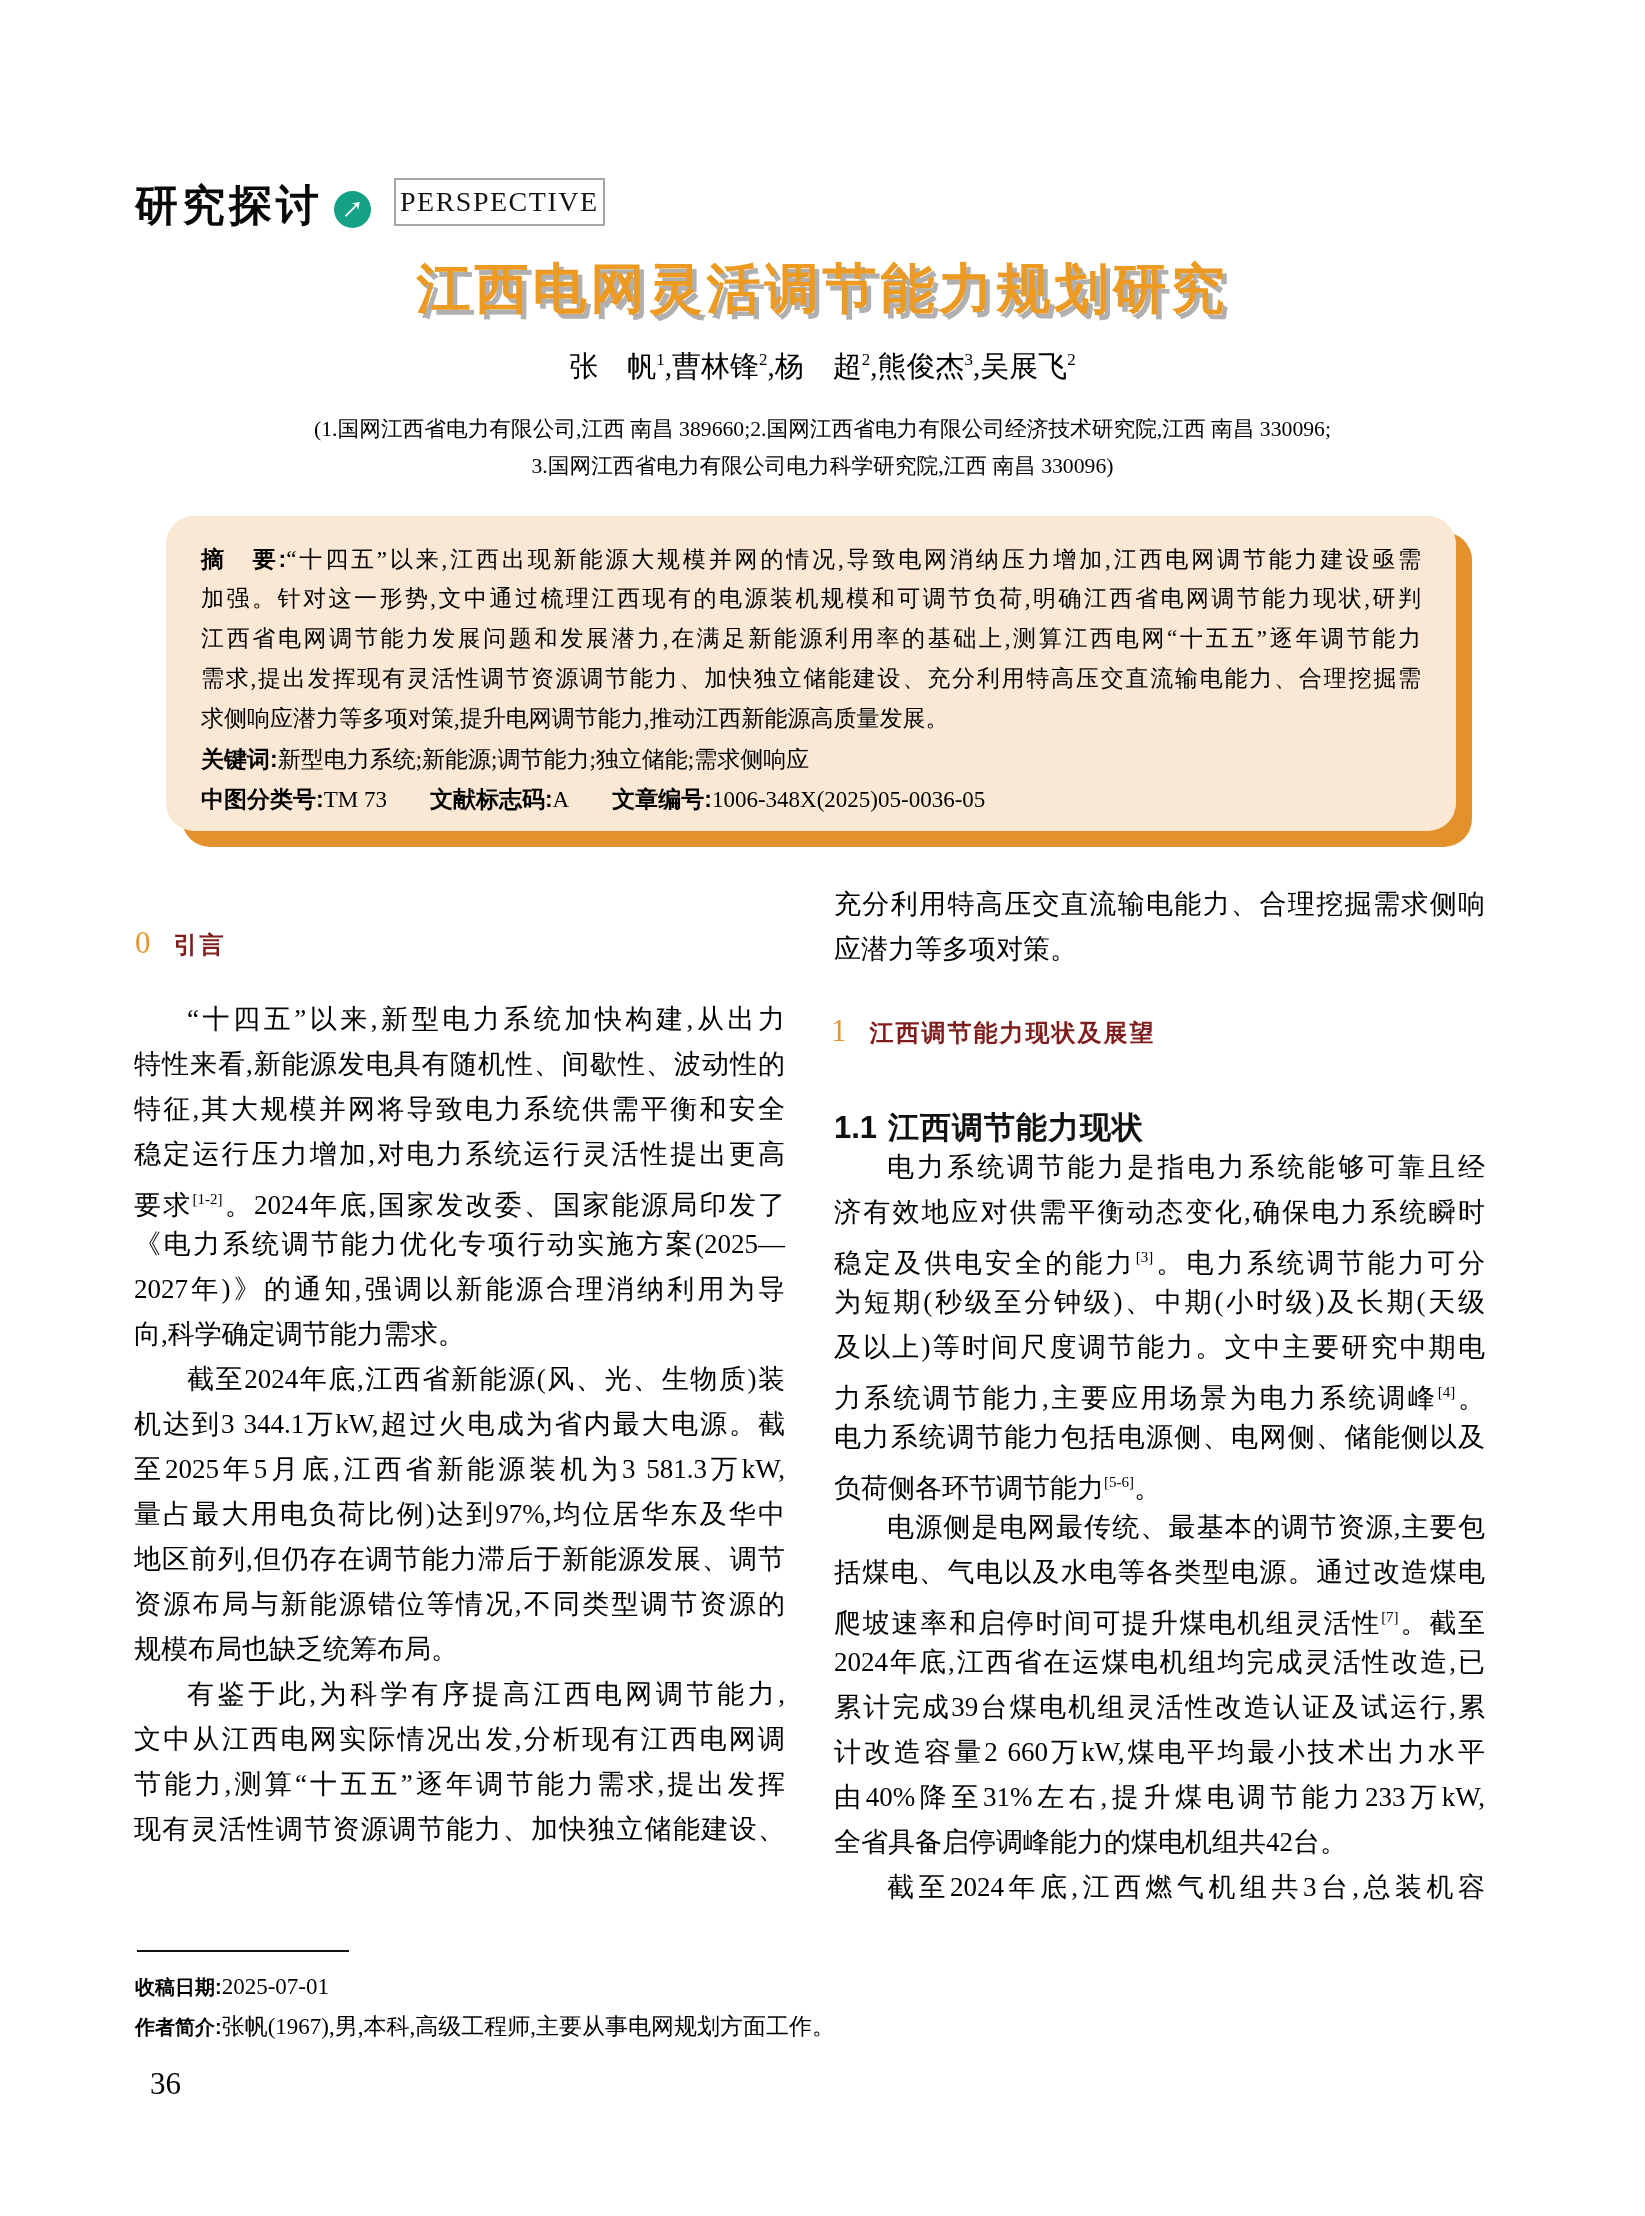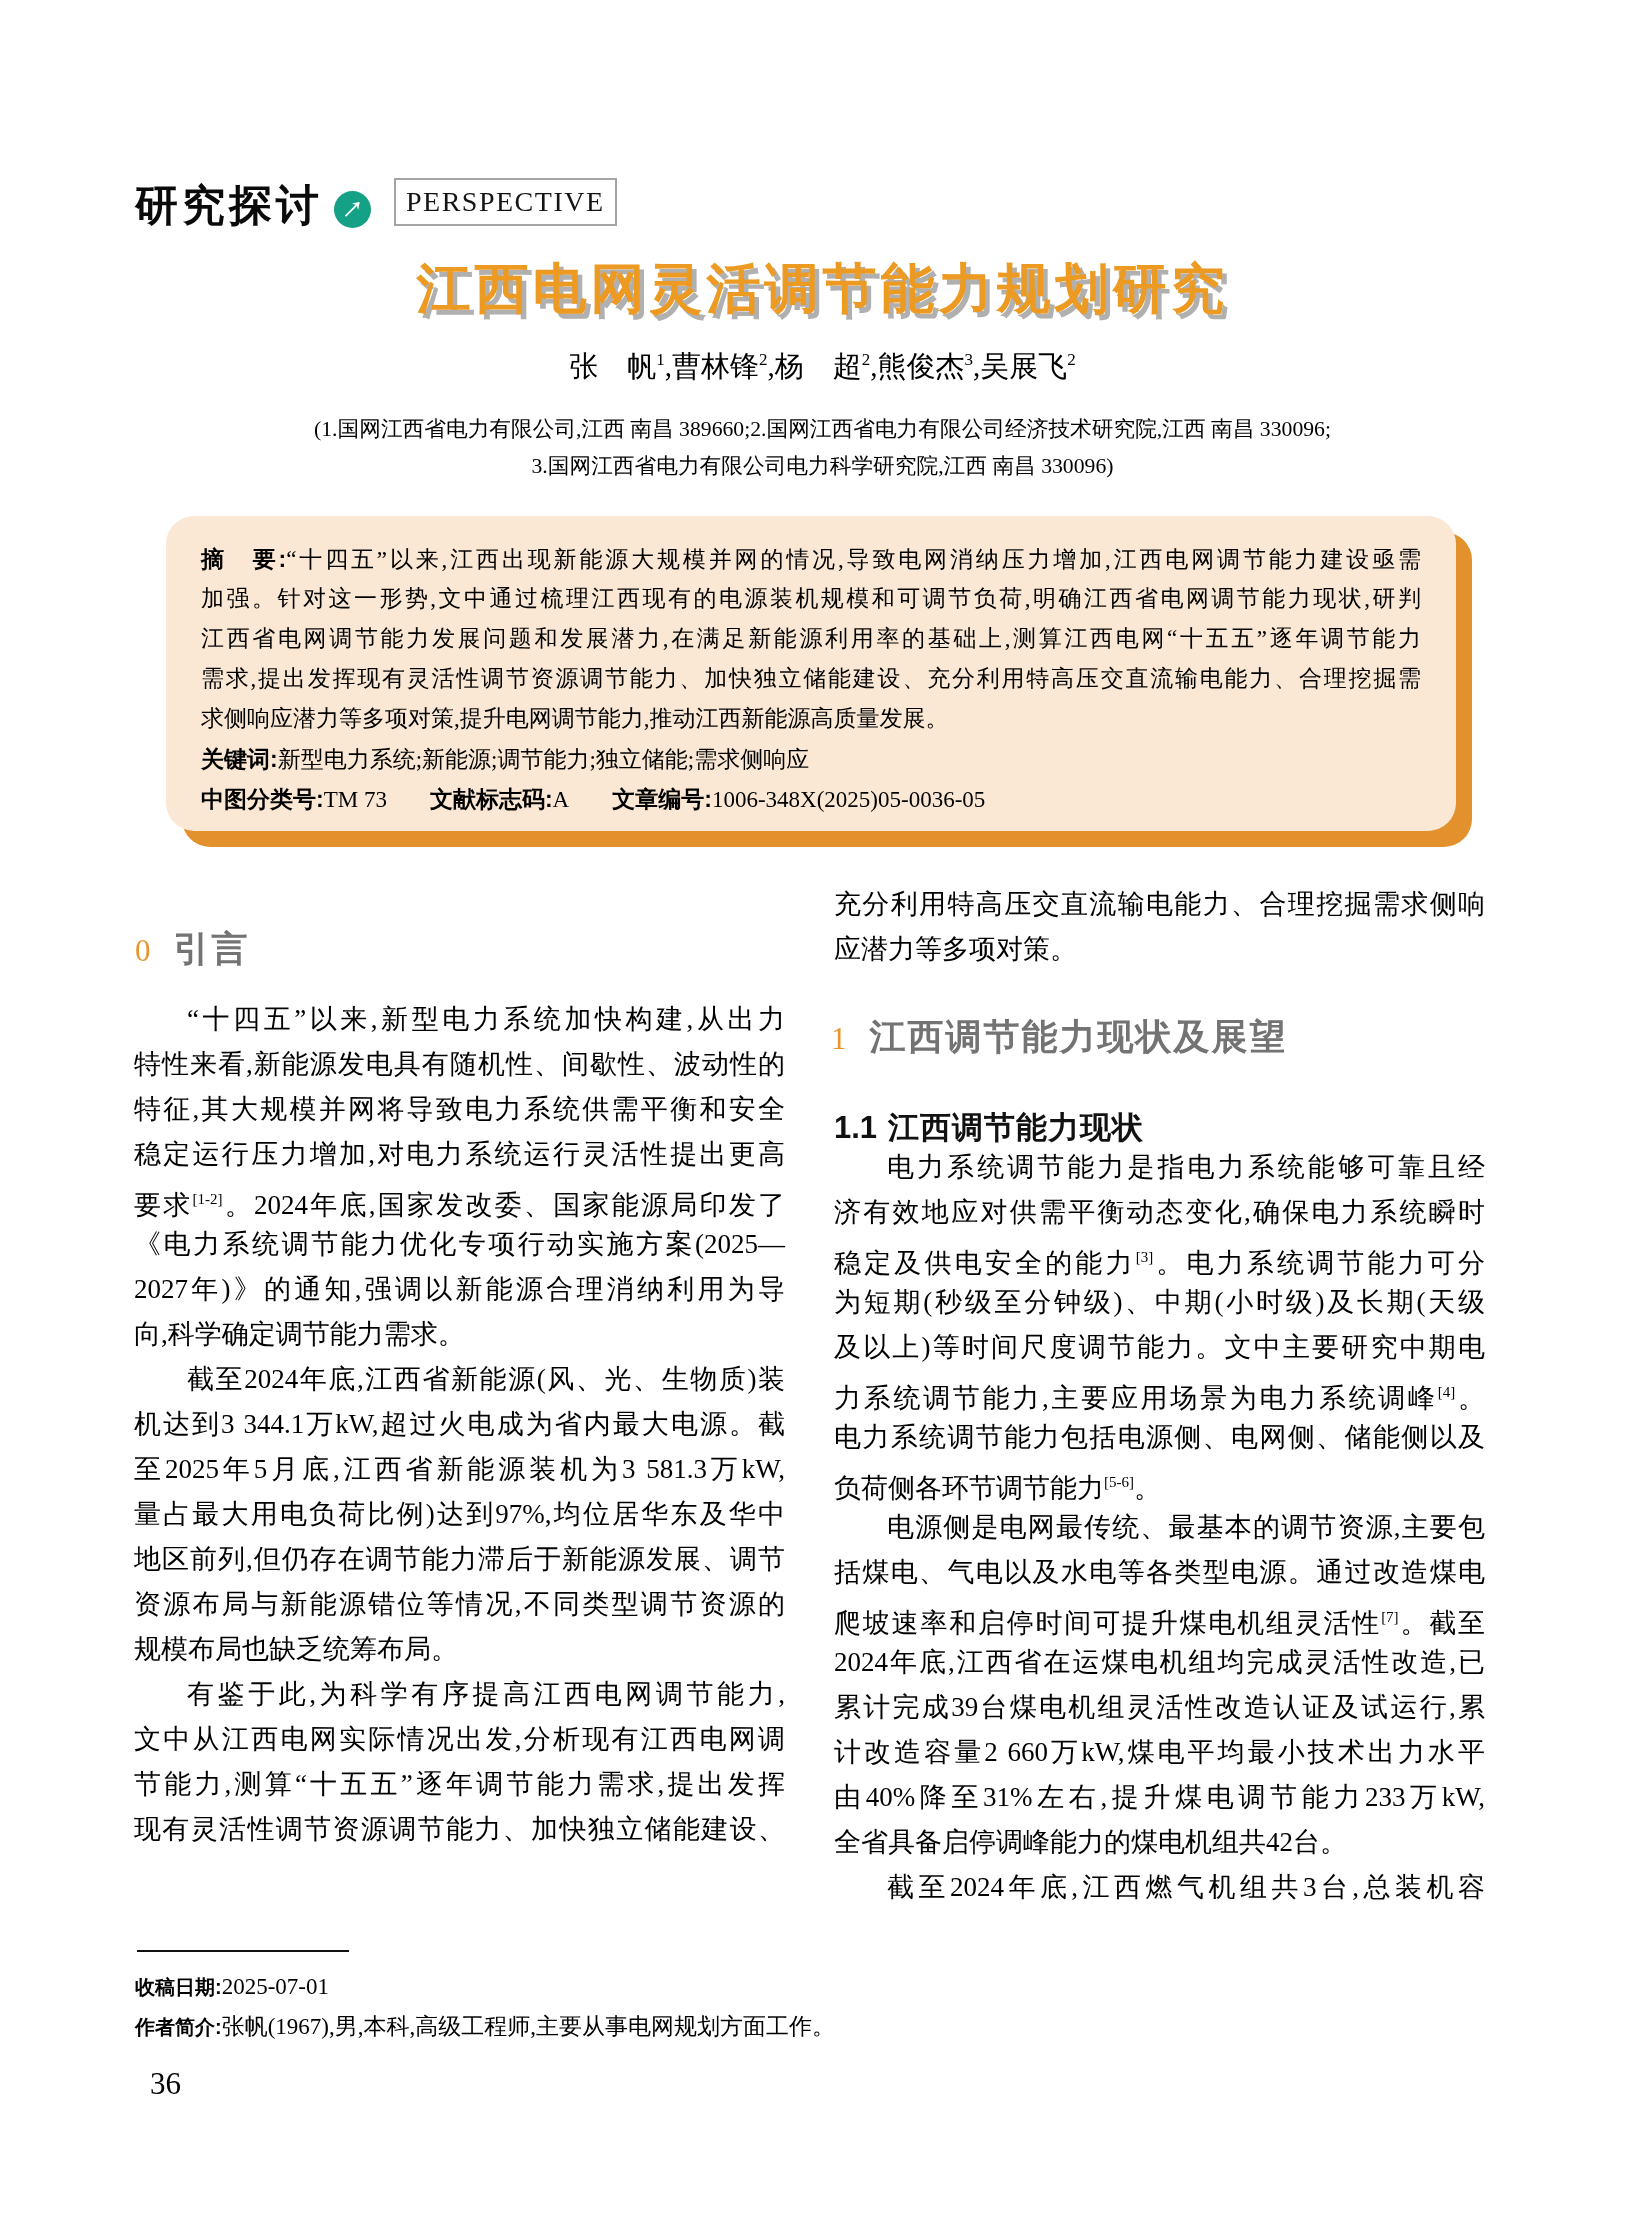--- a/index.html
+++ b/index.html
@@ -6,21 +6,21 @@
   .page{position:relative;width:1645px;height:2216px;background:#ffffff;overflow:hidden;
         font-family:"Liberation Serif",serif;color:#000;}
 
   
   .channel{position:absolute;left:135px;top:177px;font-family:"Liberation Sans",sans-serif;
            font-weight:900;font-size:43px;letter-spacing:4px;color:#0a0a0a;}
   .arrow-badge{position:absolute;left:334px;top:191px;width:37px;height:37px;border-radius:50%;
            background:#14a186;color:#fff;display:flex;align-items:center;justify-content:center;
            font-family:"Liberation Sans",sans-serif;font-weight:bold;font-size:21px;}
   .cat-box{position:absolute;left:394px;top:178px;height:48px;box-sizing:border-box;
-           border:2px solid #a5a5a5;display:flex;align-items:center;padding:0 10px;
+           border:2px solid #a5a5a5;display:flex;align-items:center;padding:0 4px;
            font-family:"Liberation Serif",serif;font-size:28px;letter-spacing:1.5px;color:#141414;}
 
   
   .title{position:absolute;left:0;top:253px;width:100%;text-align:center;
          font-family:"Liberation Sans",sans-serif;font-weight:900;font-size:54px;
          letter-spacing:4px;color:#ec9a22;text-shadow:4.5px 4.5px 0 #b0b0b0;}
   .authors{position:absolute;left:0;top:347px;width:100%;text-align:center;font-size:29px;}
   .authors sup{font-size:17px;}
   .affil{position:absolute;left:0;width:100%;text-align:center;font-size:21.7px;}
   .affil1{top:414px;} .affil2{top:451px;}
@@ -32,22 +32,22 @@
   .abs-line{margin:0;height:40px;line-height:40px;font-size:23px;
             text-align:justify;text-align-last:justify;text-justify:inter-ideograph;}
   .abs-line.end{text-align:left;text-align-last:left;}
   .blabel{font-family:"Liberation Sans",sans-serif;font-weight:bold;}
   .meta-group{margin-right:43px;}
   .meta-val{font-family:"Liberation Serif",serif;font-weight:normal;}
 
   
   .sec-head{position:absolute;white-space:nowrap;}
   .sec-num{font-family:"Liberation Serif",serif;font-size:31px;color:#e6952c;}
-  .sec-title{font-family:"Liberation Sans",sans-serif;font-weight:bold;font-size:36px;
-             color:#737373;letter-spacing:2px;margin-left:23px;}
+  .sec-title{font-family:"Liberation Sans",sans-serif;font-weight:bold;font-size:24px;
+             color:#7f1d1d;letter-spacing:2px;margin-left:23px;}
   .sec0{left:135px;top:925px;}
   .sec1{left:831px;top:1013px;}
   .subsec{position:absolute;left:834px;top:1107px;font-family:"Liberation Sans",sans-serif;
           font-weight:bold;font-size:31px;color:#111;}
   .subsec .st{margin-left:11px;letter-spacing:1px;}
 
   
   .colblock{position:absolute;width:651px;}
   .left-lines{left:134px;top:997px;}
   .right-pre{left:834px;top:882px;}

